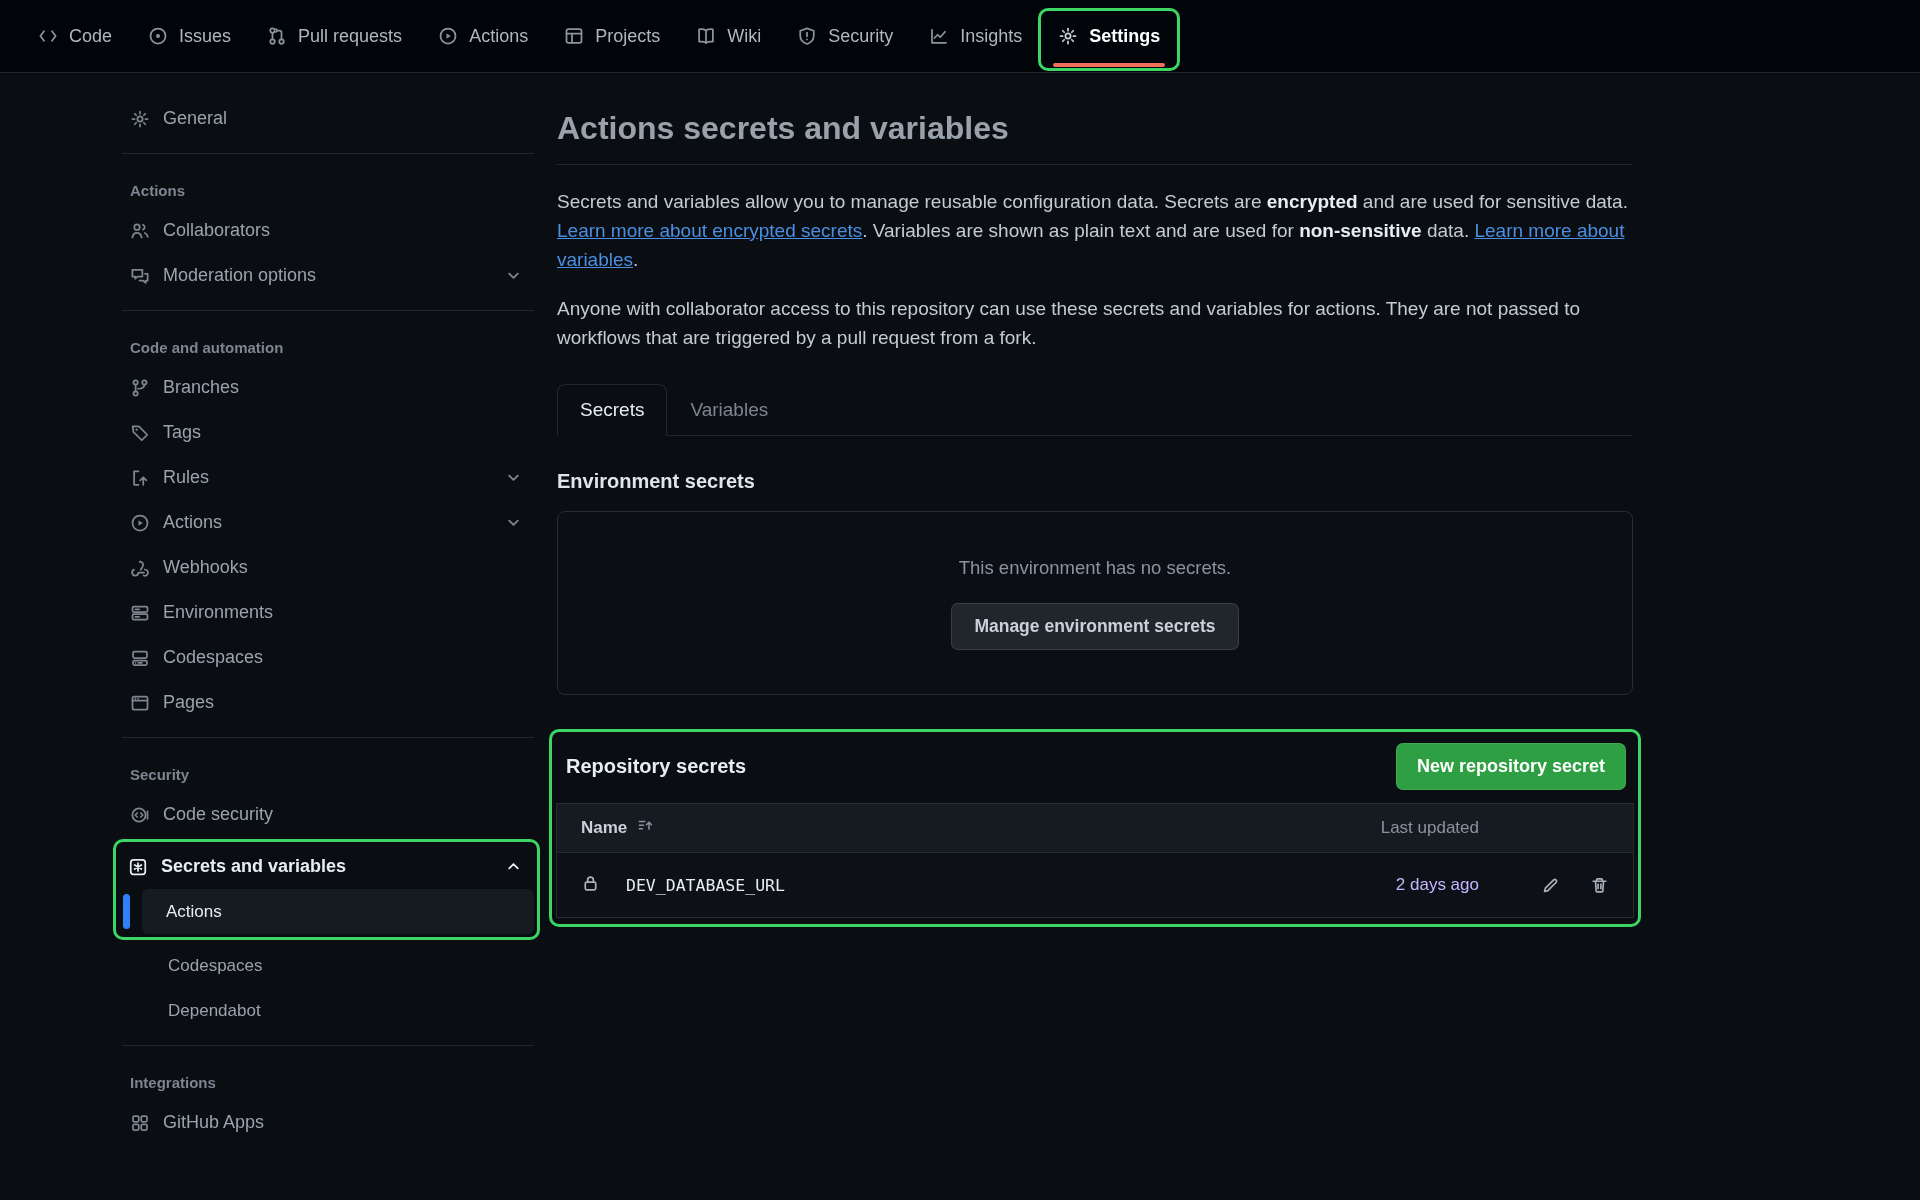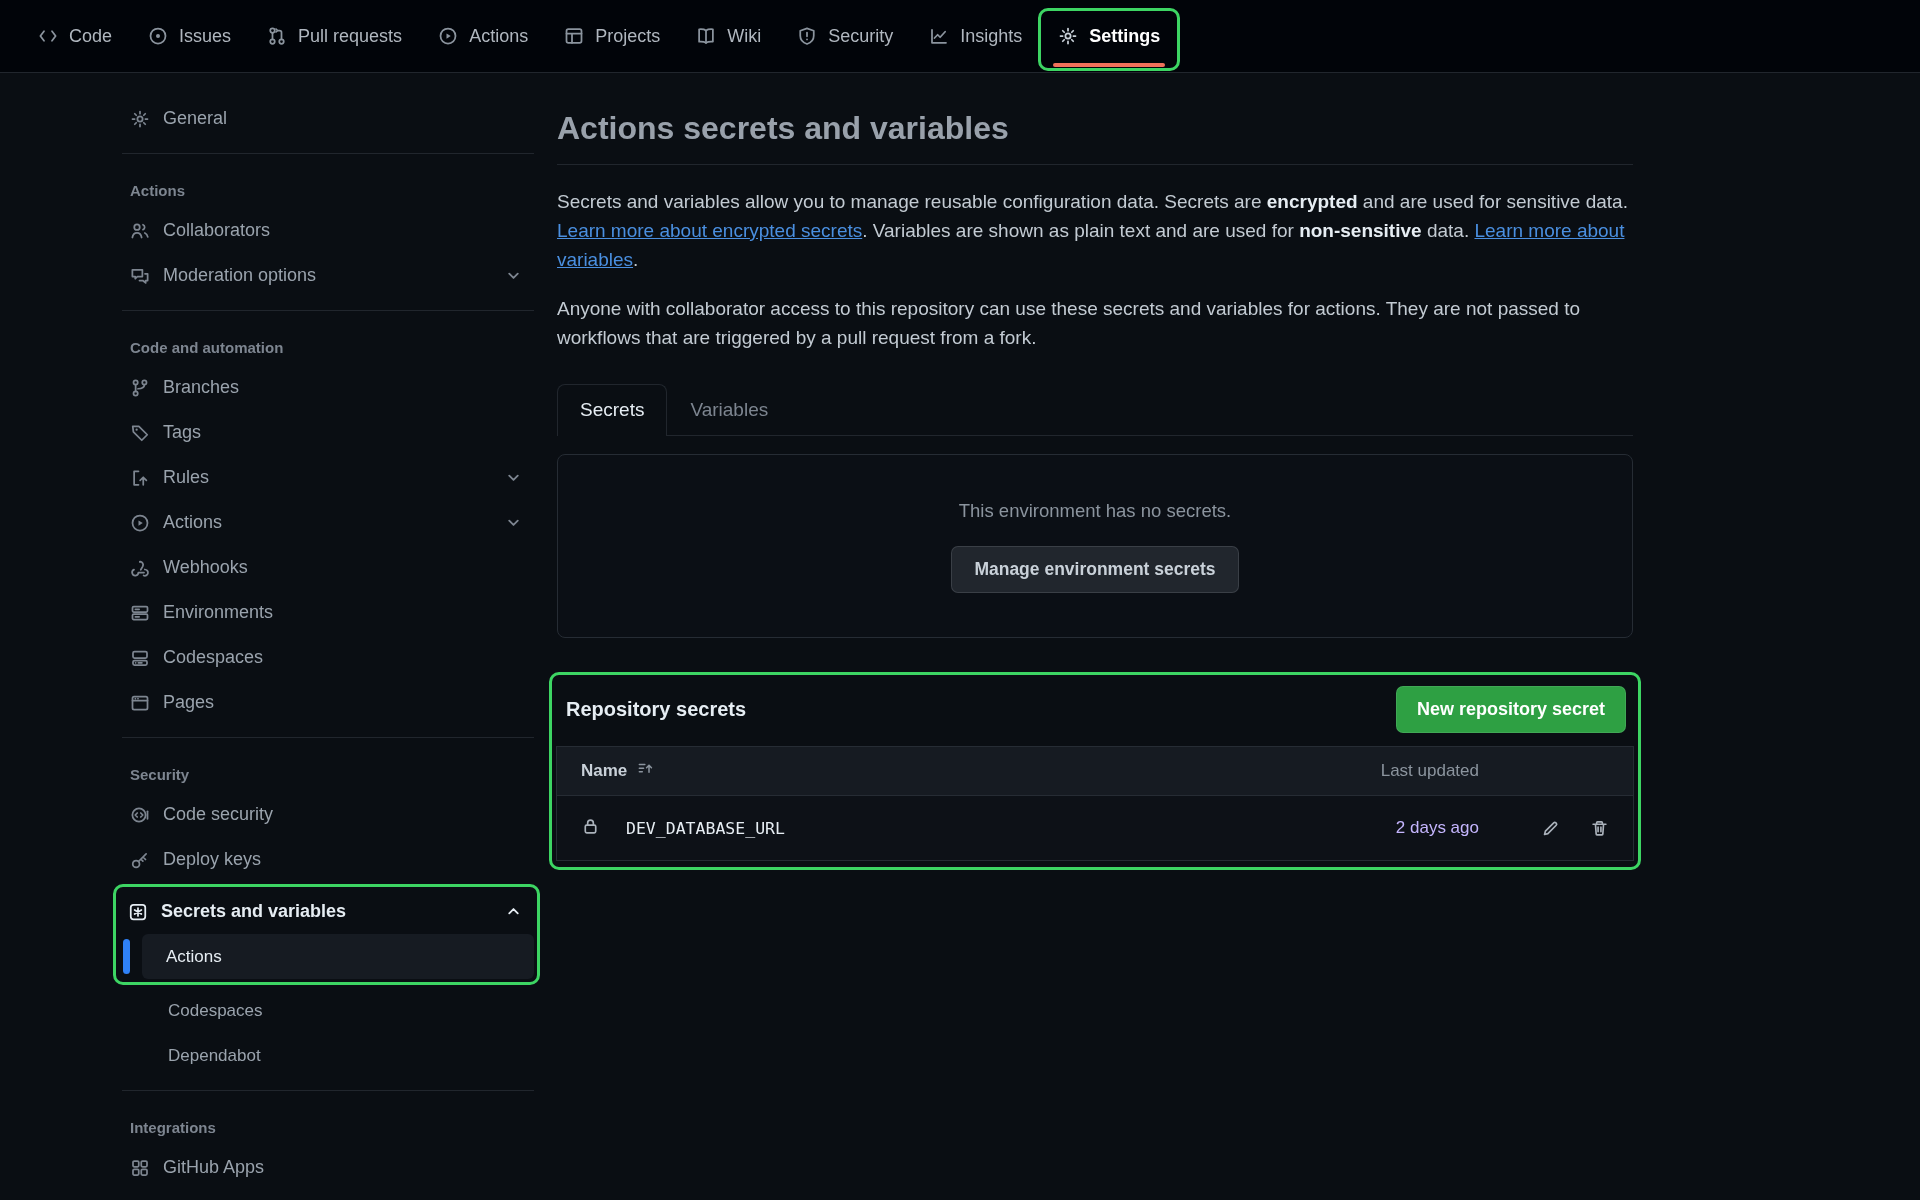--- a/index.html
+++ b/index.html
@@ -352,29 +352,20 @@
     <div class="side-item">
       <span class="icon">
         <svg viewBox="0 0 16 16">
           <circle cx="7.2" cy="8" r="5.3" fill="none" stroke="currentColor" stroke-width="1.4" stroke-linecap="round" stroke-linejoin="round"></circle>
           <path d="M5.8 6.4 4.2 8l1.6 1.6M8.6 6.4 10.2 8 8.6 9.6" fill="none" stroke="currentColor" stroke-width="1.4" stroke-linecap="round" stroke-linejoin="round"></path>
           <path d="M14 5v6" fill="none" stroke="currentColor" stroke-width="1.4" stroke-linecap="round" stroke-linejoin="round"></path>
         </svg>
       </span>
       <span>Code security</span>
     </div>
-    <div class="side-item">
-      <span class="icon">
-        <svg viewBox="0 0 16 16">
-          <circle cx="4.9" cy="11.1" r="2.7" fill="none" stroke="currentColor" stroke-width="1.4" stroke-linecap="round" stroke-linejoin="round"></circle>
-          <path d="M7 9 12.9 3.1M10.4 5.6l2 2M8.7 7.3l1.6 1.6" fill="none" stroke="currentColor" stroke-width="1.4" stroke-linecap="round" stroke-linejoin="round"></path>
-        </svg>
-      </span>
-      <span>Deploy keys</span>
-    </div>
     <div class="side-annotation">
       <div class="side-item bold">
         <span class="icon">
           <svg viewBox="0 0 16 16">
             <rect x="2.2" y="2.2" width="11.6" height="11.6" rx="2.2" fill="none" stroke="currentColor" stroke-width="1.4" stroke-linecap="round" stroke-linejoin="round"></rect>
             <path d="M8 4.9v6.2M5.3 6.4l5.4 3.2M10.7 6.4 5.3 9.6" fill="none" stroke="currentColor" stroke-width="1.4" stroke-linecap="round" stroke-linejoin="round"></path>
           </svg>
         </span>
         <span>Secrets and variables</span>
         <span class="icon chev">
@@ -414,20 +405,21 @@
 
   <p class="intro" id="intro"><span>Secrets and variables allow you to manage reusable configuration data. Secrets are </span><span class="seg-bold">encrypted</span><span> and are used for sensitive data. </span><a>Learn more about encrypted secrets</a><span>. Variables are shown as plain text and are used for </span><span class="seg-bold">non-sensitive</span><span> data. </span><a>Learn more about variables</a><span>.</span></p>
 
   <p class="para2">Anyone with collaborator access to this repository can use these secrets and variables for actions. They are not passed to workflows that are triggered by a pull request from a fork.</p>
 
   <div class="tabs" id="tabs">
       <div class="tab active">Secrets</div>
       <div class="tab">Variables</div>
     </div>
 
+  <h3 class="section-heading">Environment secrets</h3>
 
   <div class="env-box">
     <div class="env-empty">This environment has no secrets.</div>
     <button class="btn-secondary">Manage environment secrets</button>
   </div>
 
   <section class="repo-annotation">
     <div class="repo-head">
       <div class="repo-title">Repository secrets</div>
       <button class="btn-primary">New repository secret</button>

